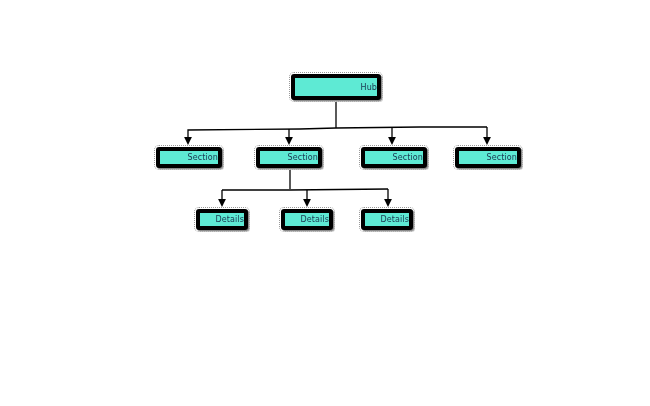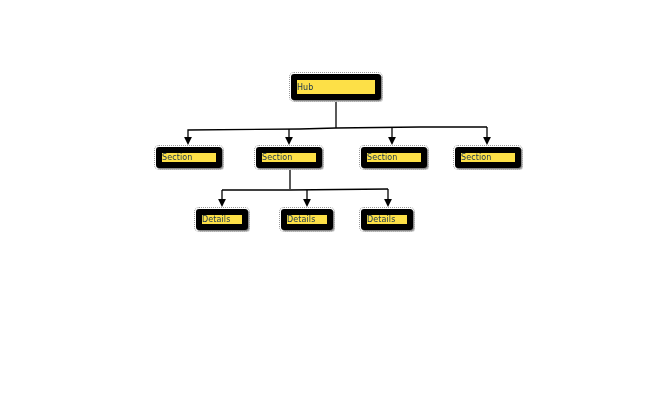--- a/index.html
+++ b/index.html
@@ -3,25 +3,25 @@
   <meta charset="utf-8">
   <style>
     html, body { margin: 0; padding: 0; }
     body {
       width: 650px; height: 406px; background: #ffffff; position: relative; overflow: hidden;
       font-family: "DejaVu Sans", sans-serif;
     }
     .diagram { position: absolute; left: 0; top: 0; width: 650px; height: 406px; }
     .node {
       position: absolute; box-sizing: border-box;
-      background: #fde047;
-      border: 6px solid #000000;
+      background: #5eead4;
+      border: 4px solid #000000;
       border-radius: 3px;
       box-shadow: 1px 1px 0 #8a8a8a, 2px 2px 0 #d8d8d8;
-      display: flex; align-items: center; justify-content: flex-start;
+      display: flex; align-items: center; justify-content: flex-end;
       font-size: 8px; color: #1a3550; letter-spacing: 0.1px;
       outline: 1px dotted #9a9a9a; outline-offset: 1px;
     }
     .node span { pointer-events: none; }
     svg.lines { position: absolute; left: 0; top: 0; }
   </style>
 </head>
 <body>
 
 <div class="diagram">

